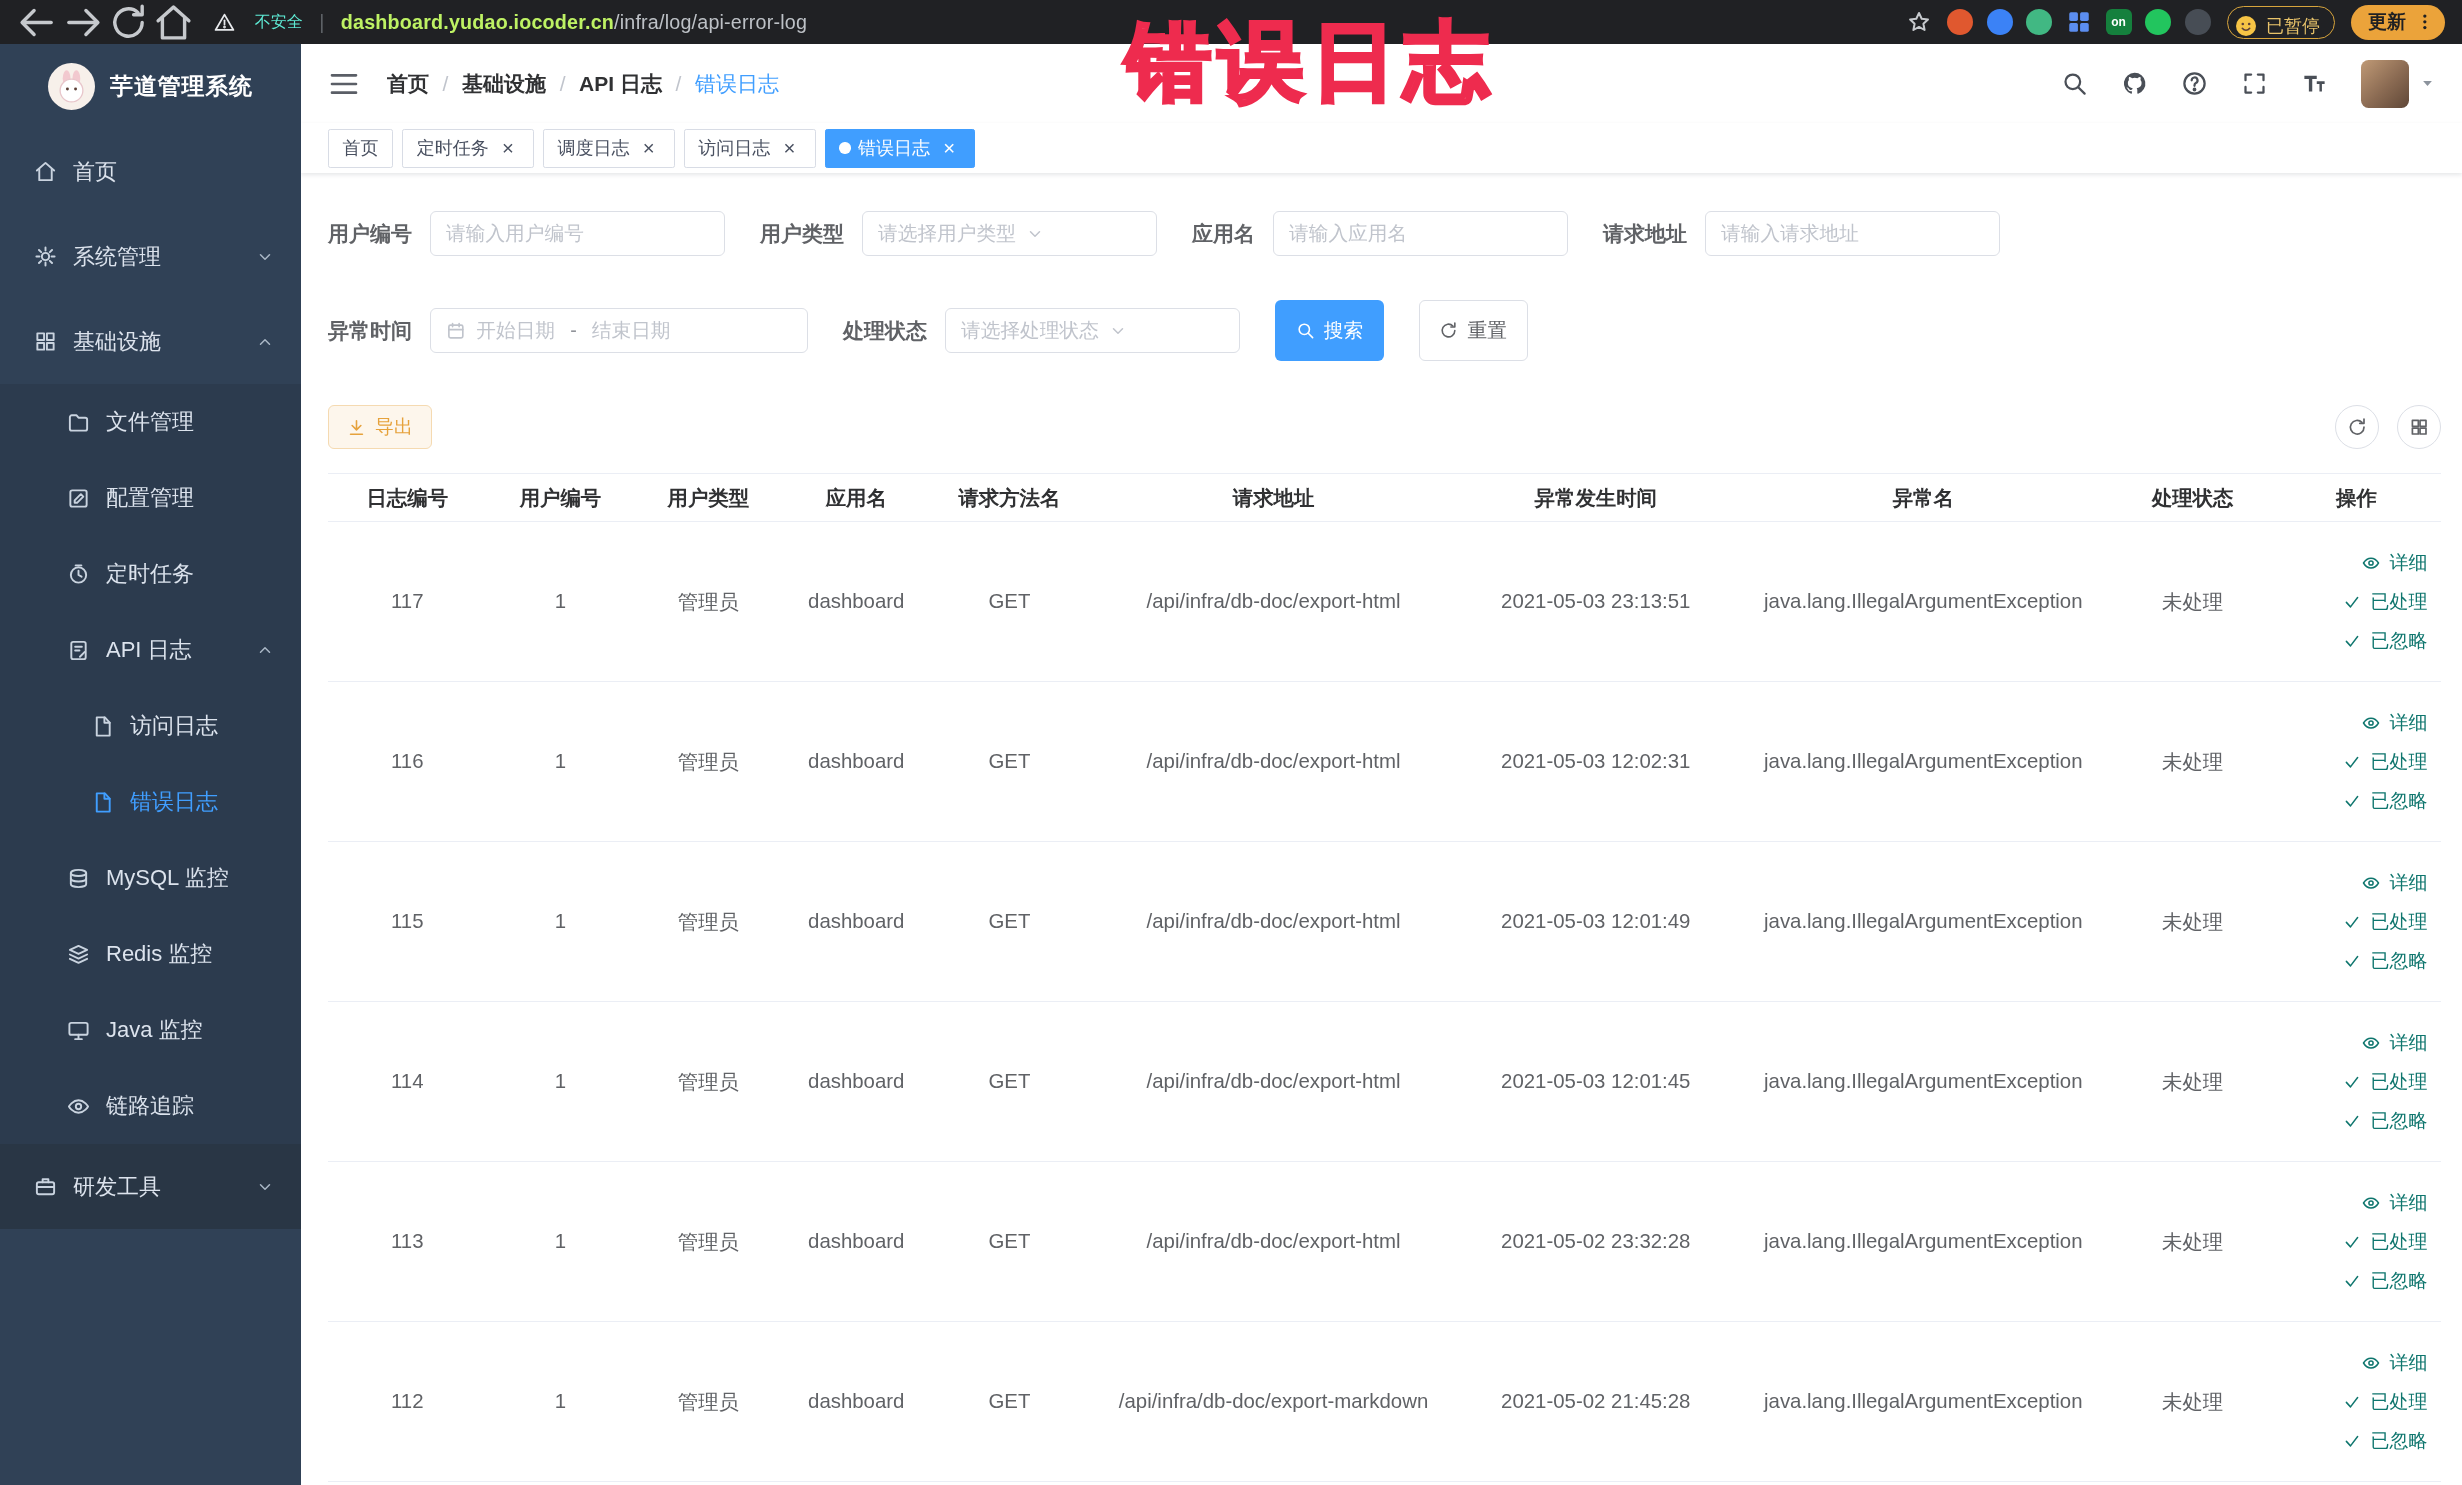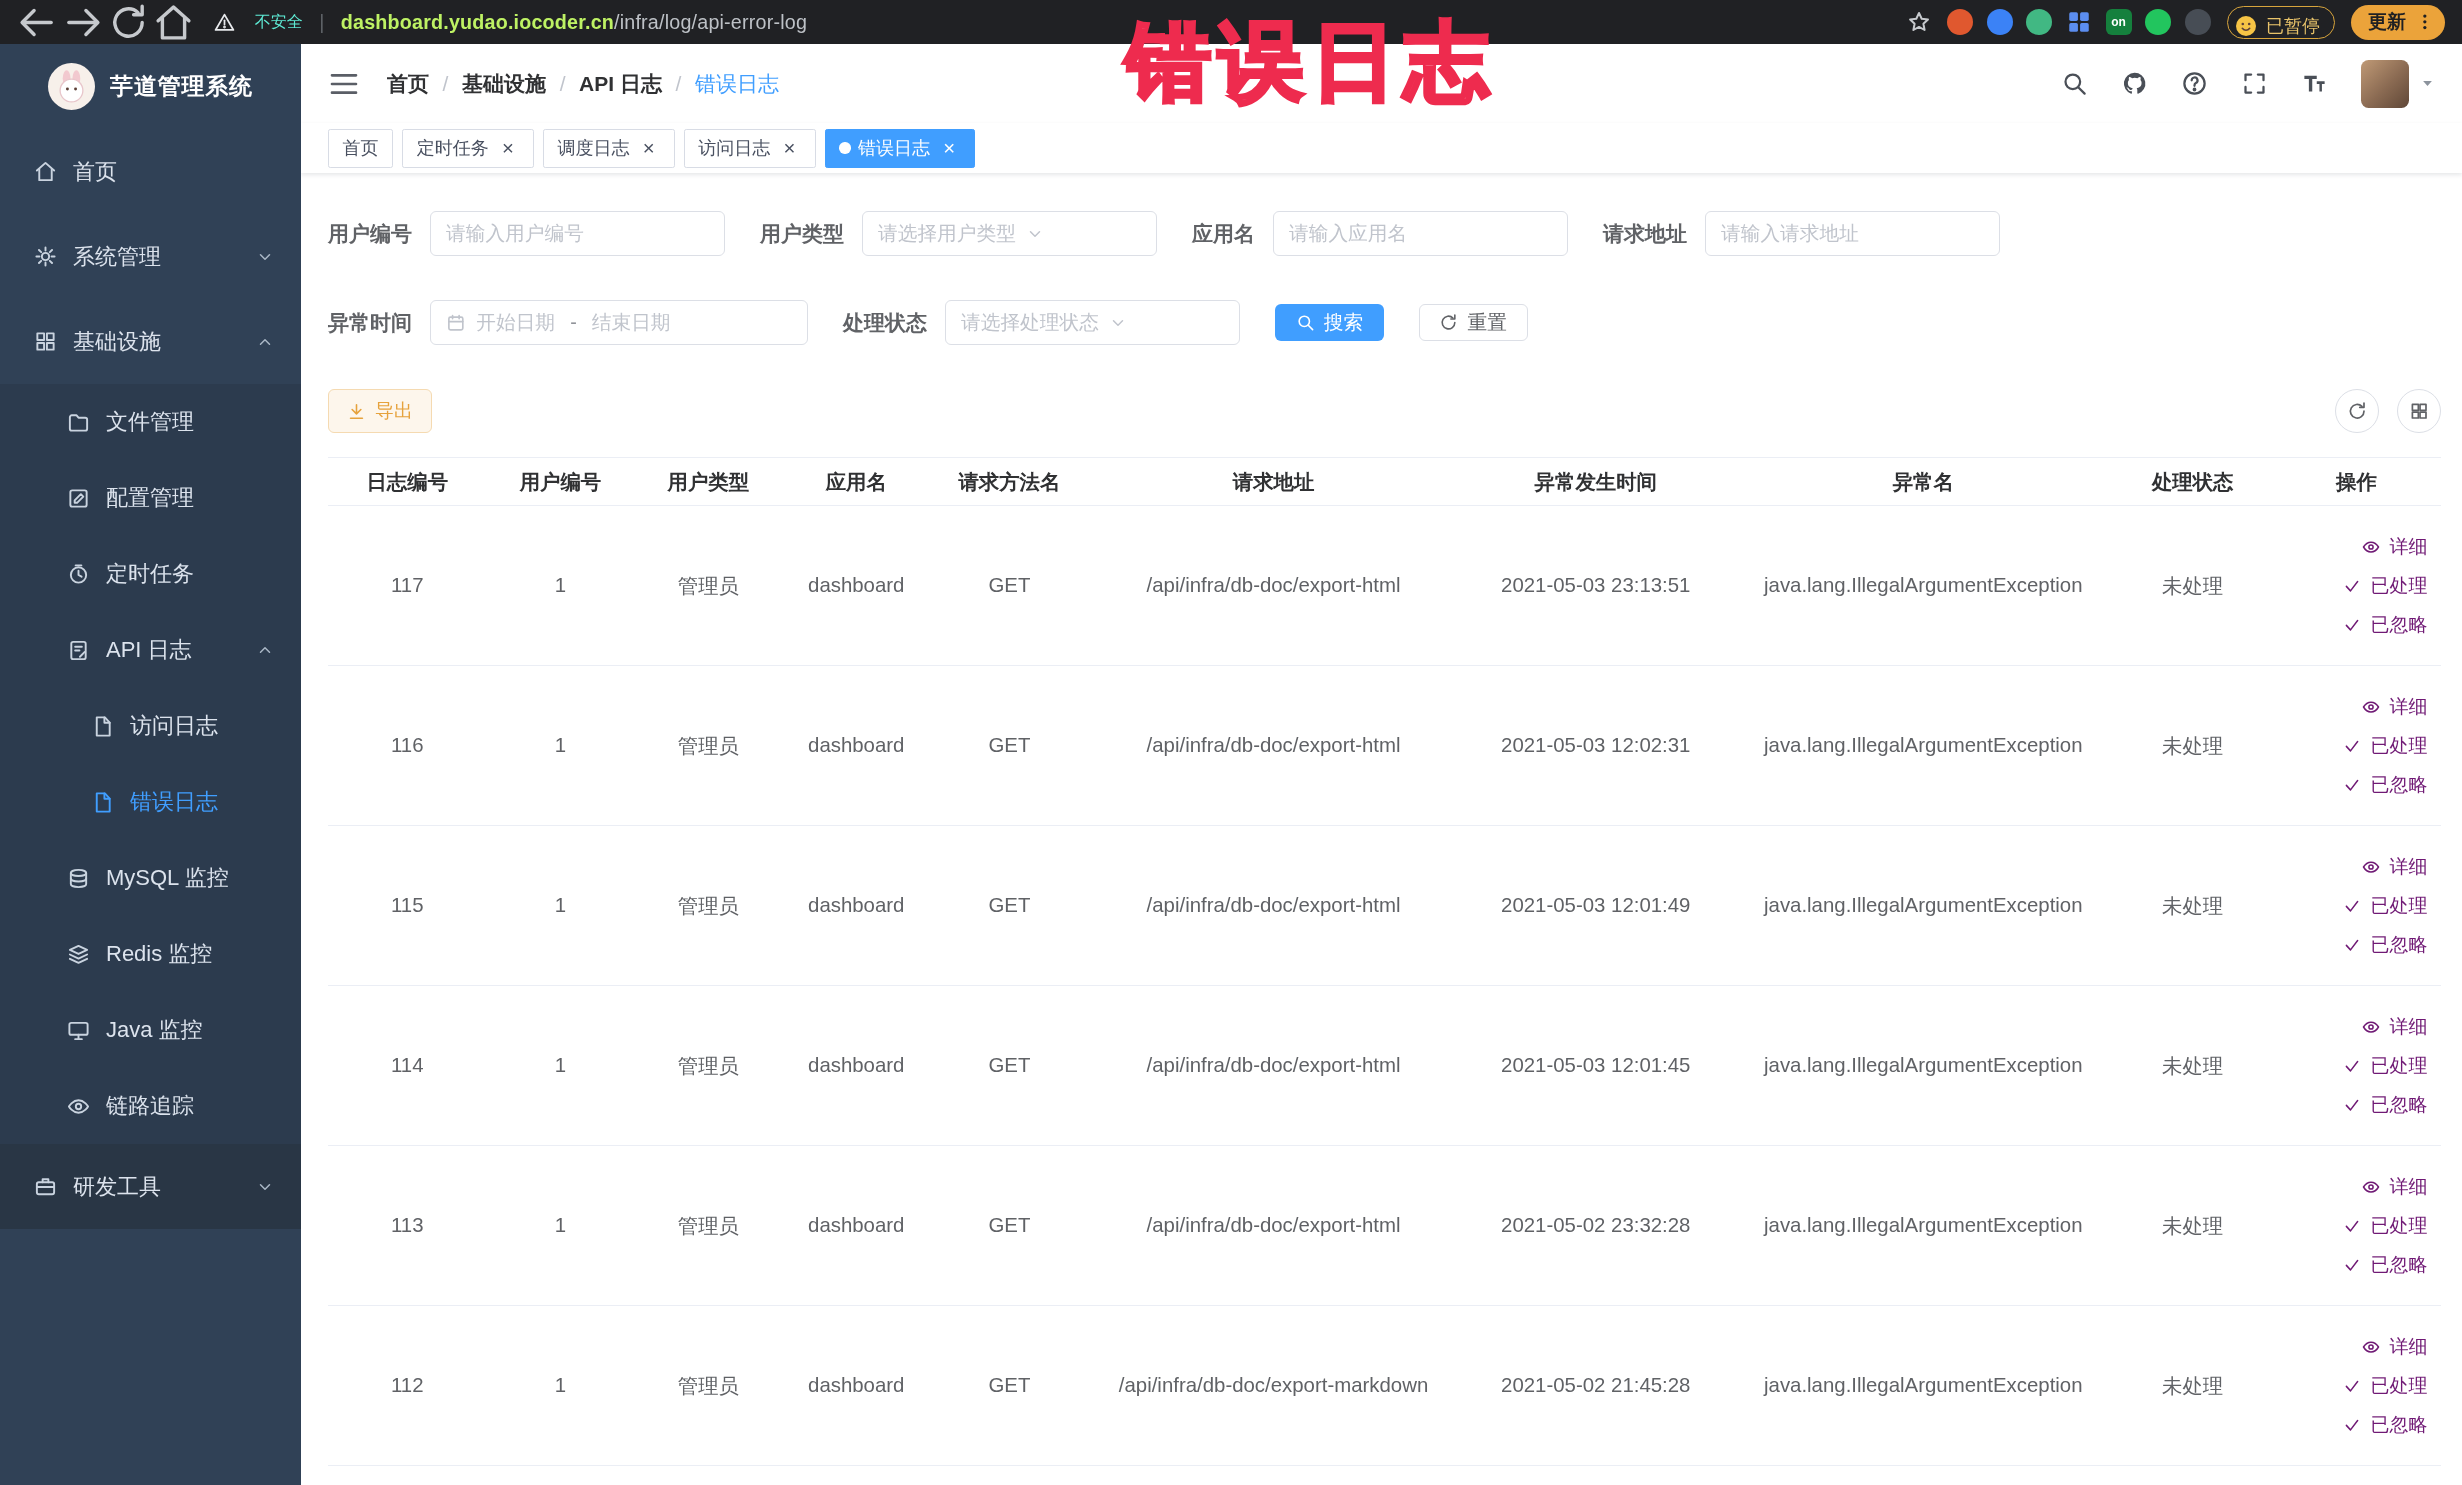--- a/index.html
+++ b/index.html
@@ -90,21 +90,21 @@
   .ipt{width:295px;height:45px;border:0.8px solid #dcdfe6;border-radius:6px;background:#fff;
     padding:0 15px;font-size:19.7px;color:#606266;display:flex;align-items:center;gap:10.6px}
   input.ipt{display:inline-block}
   input.ipt::placeholder{color:#c0c4cc}
   .select{cursor:pointer}
   .ph{color:#c0c4cc;white-space:nowrap}
   .sel-arrow{color:#c0c4cc;font-size:18px}
   .date-range{width:378px;cursor:pointer}
   .date-range .icon{color:#c0c4cc;font-size:19.7px}
   .range-sep{color:#909399;margin:0 4.5px}
-  .btn{height:37px;border-radius:6px;padding:0 19.7px;font-size:19.7px;display:inline-flex;
+  .btn{height:61px;border-radius:6px;padding:0 19.7px;font-size:19.7px;display:inline-flex;
     align-items:center;gap:9px;cursor:pointer;border:0.8px solid transparent;white-space:nowrap}
   .btn .icon{font-size:19px}
   .btn-primary{background:#409eff;color:#fff}
   .btn-plain{background:#fff;border-color:#dcdfe6;color:#606266}
 
   
   .toolbar{display:flex;align-items:center;margin:35px 0 24px 0}
   .btn-export{height:44px;background:#fdf6ec;border:0.8px solid #f5dab1;color:#e6a23c;
     border-radius:6px;padding:0 18px;font-size:19px;display:inline-flex;align-items:center;
     gap:9px;cursor:pointer}
@@ -114,21 +114,21 @@
     margin-left:18px;cursor:pointer}
 
   
   table.grid-table{width:100%;border-collapse:collapse;table-layout:fixed}
   .grid-table th{height:48px;font-size:20.4px;font-weight:700;color:#303133;text-align:center;
     border-top:0.8px solid #ebeef5;border-bottom:0.8px solid #ebeef5;background:#fff}
   .grid-table td{height:160px;font-size:20.4px;color:#606266;text-align:center;
     vertical-align:middle;border-bottom:0.8px solid #ebeef5;overflow:hidden;white-space:nowrap}
   .cell-actions{padding-right:13.6px}
   .action-link{display:flex;align-items:center;justify-content:flex-end;gap:9px;
-    color:#701a75;font-size:19px;height:39px;cursor:pointer}
+    color:#0f766e;font-size:19px;height:39px;cursor:pointer}
   .action-link .icon{font-size:18px}
 </style>
 </head>
 <body>
 
 <div class="annotation">错误日志</div>
 
 <header class="browser-bar">
   <span class="nav-ic">
       <svg viewBox="0 0 24 24" fill="none" stroke="currentColor" stroke-width="2" stroke-linecap="round" stroke-linejoin="round">

